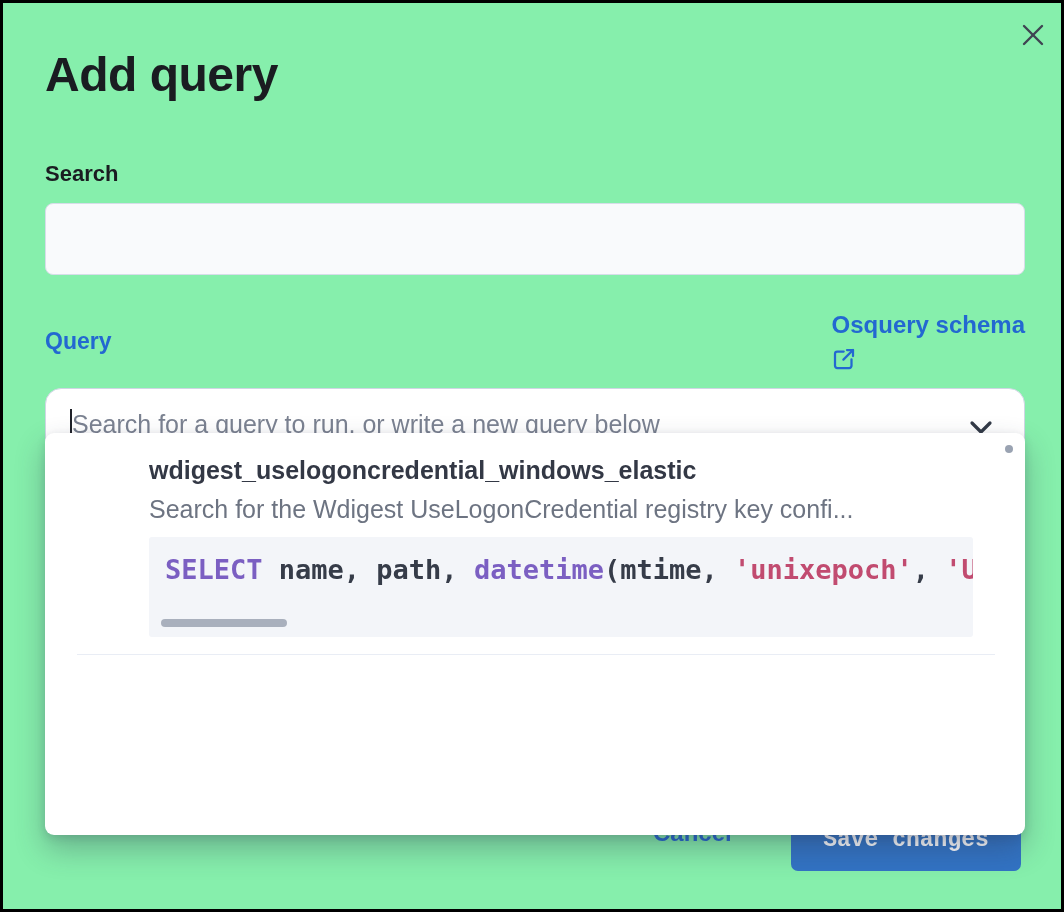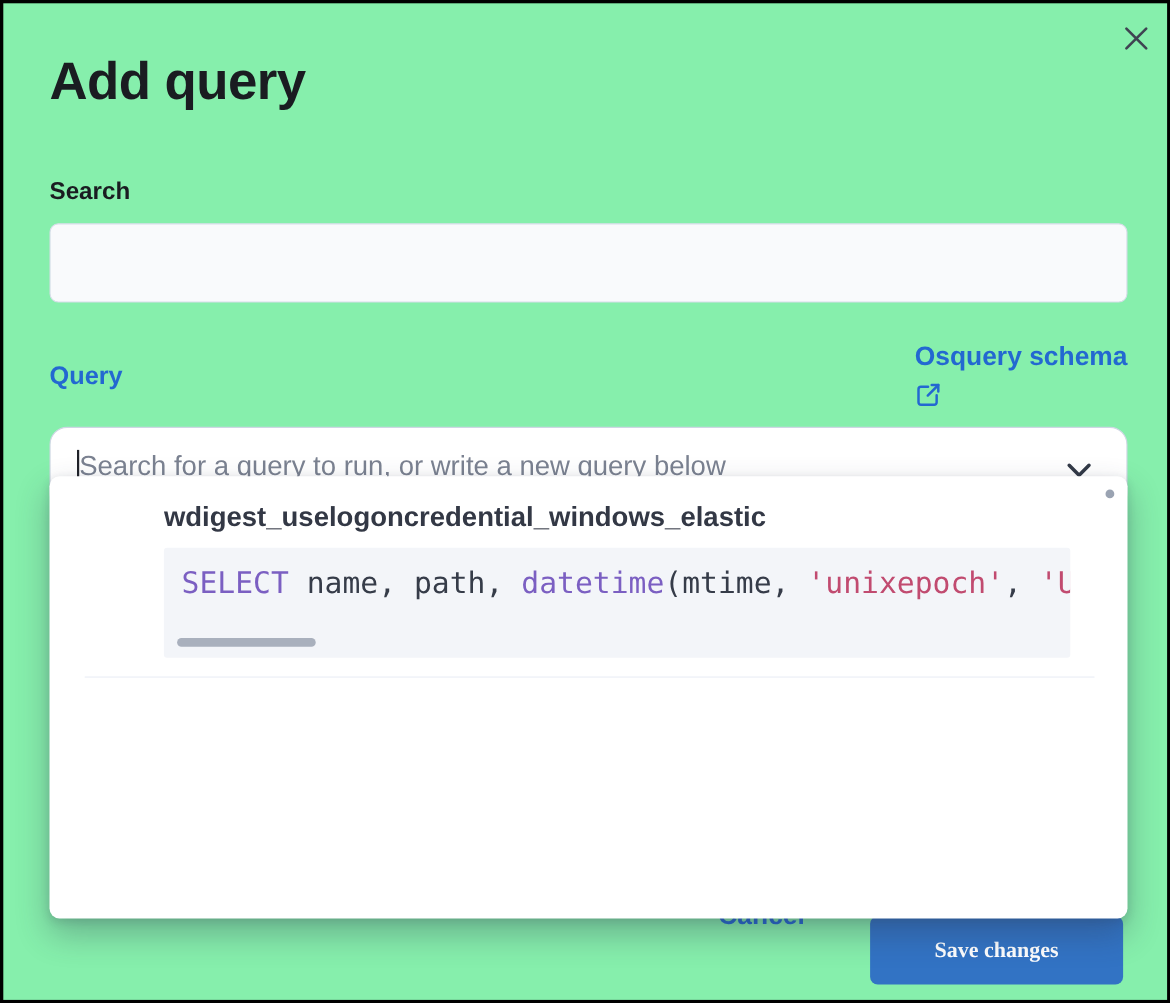--- a/index.html
+++ b/index.html
@@ -39,27 +39,27 @@
 
   
   .dropdown-panel{position:absolute;left:42px;top:430px;width:980px;height:402px;background:#fff;border-radius:9px;box-shadow:0 14px 30px rgba(45,55,75,0.33),0 3px 8px rgba(45,55,75,0.15);z-index:5;overflow:hidden;padding-left:32px;}
   .v-scroll-dot{position:absolute;top:12px;right:12px;width:8px;height:8px;border-radius:50%;background:#9aa3b2;}
 
   .option{padding:22px 52px 0 72px;cursor:pointer;}
   .option.second{padding-top:18px;}
   .opt-name{font-size:25px;font-weight:bold;color:var(--text-body);line-height:30px;white-space:nowrap;overflow:hidden;}
   .opt-desc{margin-top:9px;font-size:25px;color:var(--text-gray);line-height:30px;white-space:nowrap;overflow:hidden;}
   .opt-code{position:relative;margin-top:13px;height:100px;background:#f3f5f9;border-radius:3px;overflow:hidden;}
-  .code-line{margin:0;padding:16px 0 0 16px;font-family:"DejaVu Sans Mono",monospace;font-size:27px;line-height:34px;white-space:pre;overflow:hidden;}
+  .code-line{margin:0;padding:16px 0 0 16px;font-family:"DejaVu Sans Mono",monospace;font-size:27px;line-height:34px;white-space:pre;overflow:hidden;font-weight:bold;}
   .h-thumb{position:absolute;left:12px;top:82px;width:126px;height:8px;border-radius:4px;background:#a9b0bd;cursor:pointer;}
   .opt-divider{margin:17px 30px 0 0;height:1px;background:#e9edf5;}
 
   
   .cancel-btn{position:absolute;left:650px;top:816px;background:none;border:none;padding:0;font-size:24px;font-weight:bold;color:var(--blue);cursor:pointer;z-index:1;font-family:"Liberation Sans",sans-serif;}
-  .save-btn{position:absolute;left:788px;top:830px;width:230px;height:62px;border:none;border-radius:7px;background:var(--btn);color:#fff;font-size:20px;font-weight:bold;cursor:pointer;z-index:1;font-family:Liberation Serif, serif;}
+  .save-btn{position:absolute;left:788px;top:806px;width:230px;height:62px;border:none;border-radius:7px;background:var(--btn);color:#fff;font-size:23px;font-weight:bold;cursor:pointer;z-index:1;font-family:Liberation Mono, monospace;}
 </style>
 </head>
 <body>
 
 <div class="screen">
 
   <button class="close-btn">
     <svg width="30" height="30" viewBox="0 0 30 30">
       <line x1="6" y1="6" x2="24" y2="24" stroke="#3f4452" stroke-width="2.4" stroke-linecap="round"></line>
       <line x1="24" y1="6" x2="6" y2="24" stroke="#3f4452" stroke-width="2.4" stroke-linecap="round"></line>
@@ -92,20 +92,21 @@
   </div>
 
   <button class="cancel-btn">Cancel</button>
   <button class="save-btn">Save changes</button>
 
   <div class="dropdown-panel">
     <div class="v-scroll-dot"></div>
     <div id="query-options">
   <div class="option">
     <div class="opt-name">wdigest_uselogoncredential_windows_elastic</div>
+    <div class="opt-desc">Search for the Wdigest UseLogonCredential registry key confi...</div>
     <div class="opt-code">
       <pre class="code-line"><span style="color: rgb(123, 95, 194);">SELECT</span><span style="color: rgb(54, 60, 73);"> name, path, </span><span style="color: rgb(123, 95, 194);">datetime</span><span style="color: rgb(54, 60, 73);">(mtime, </span><span style="color: rgb(193, 75, 112);">'unixepoch'</span><span style="color: rgb(54, 60, 73);">, </span><span style="color: rgb(193, 75, 112);">'U</span></pre>
       <div class="h-thumb"></div>
     </div>
   </div>
 <div class="opt-divider"></div>
   <div class="option second">
   </div>
 </div>
   </div>

